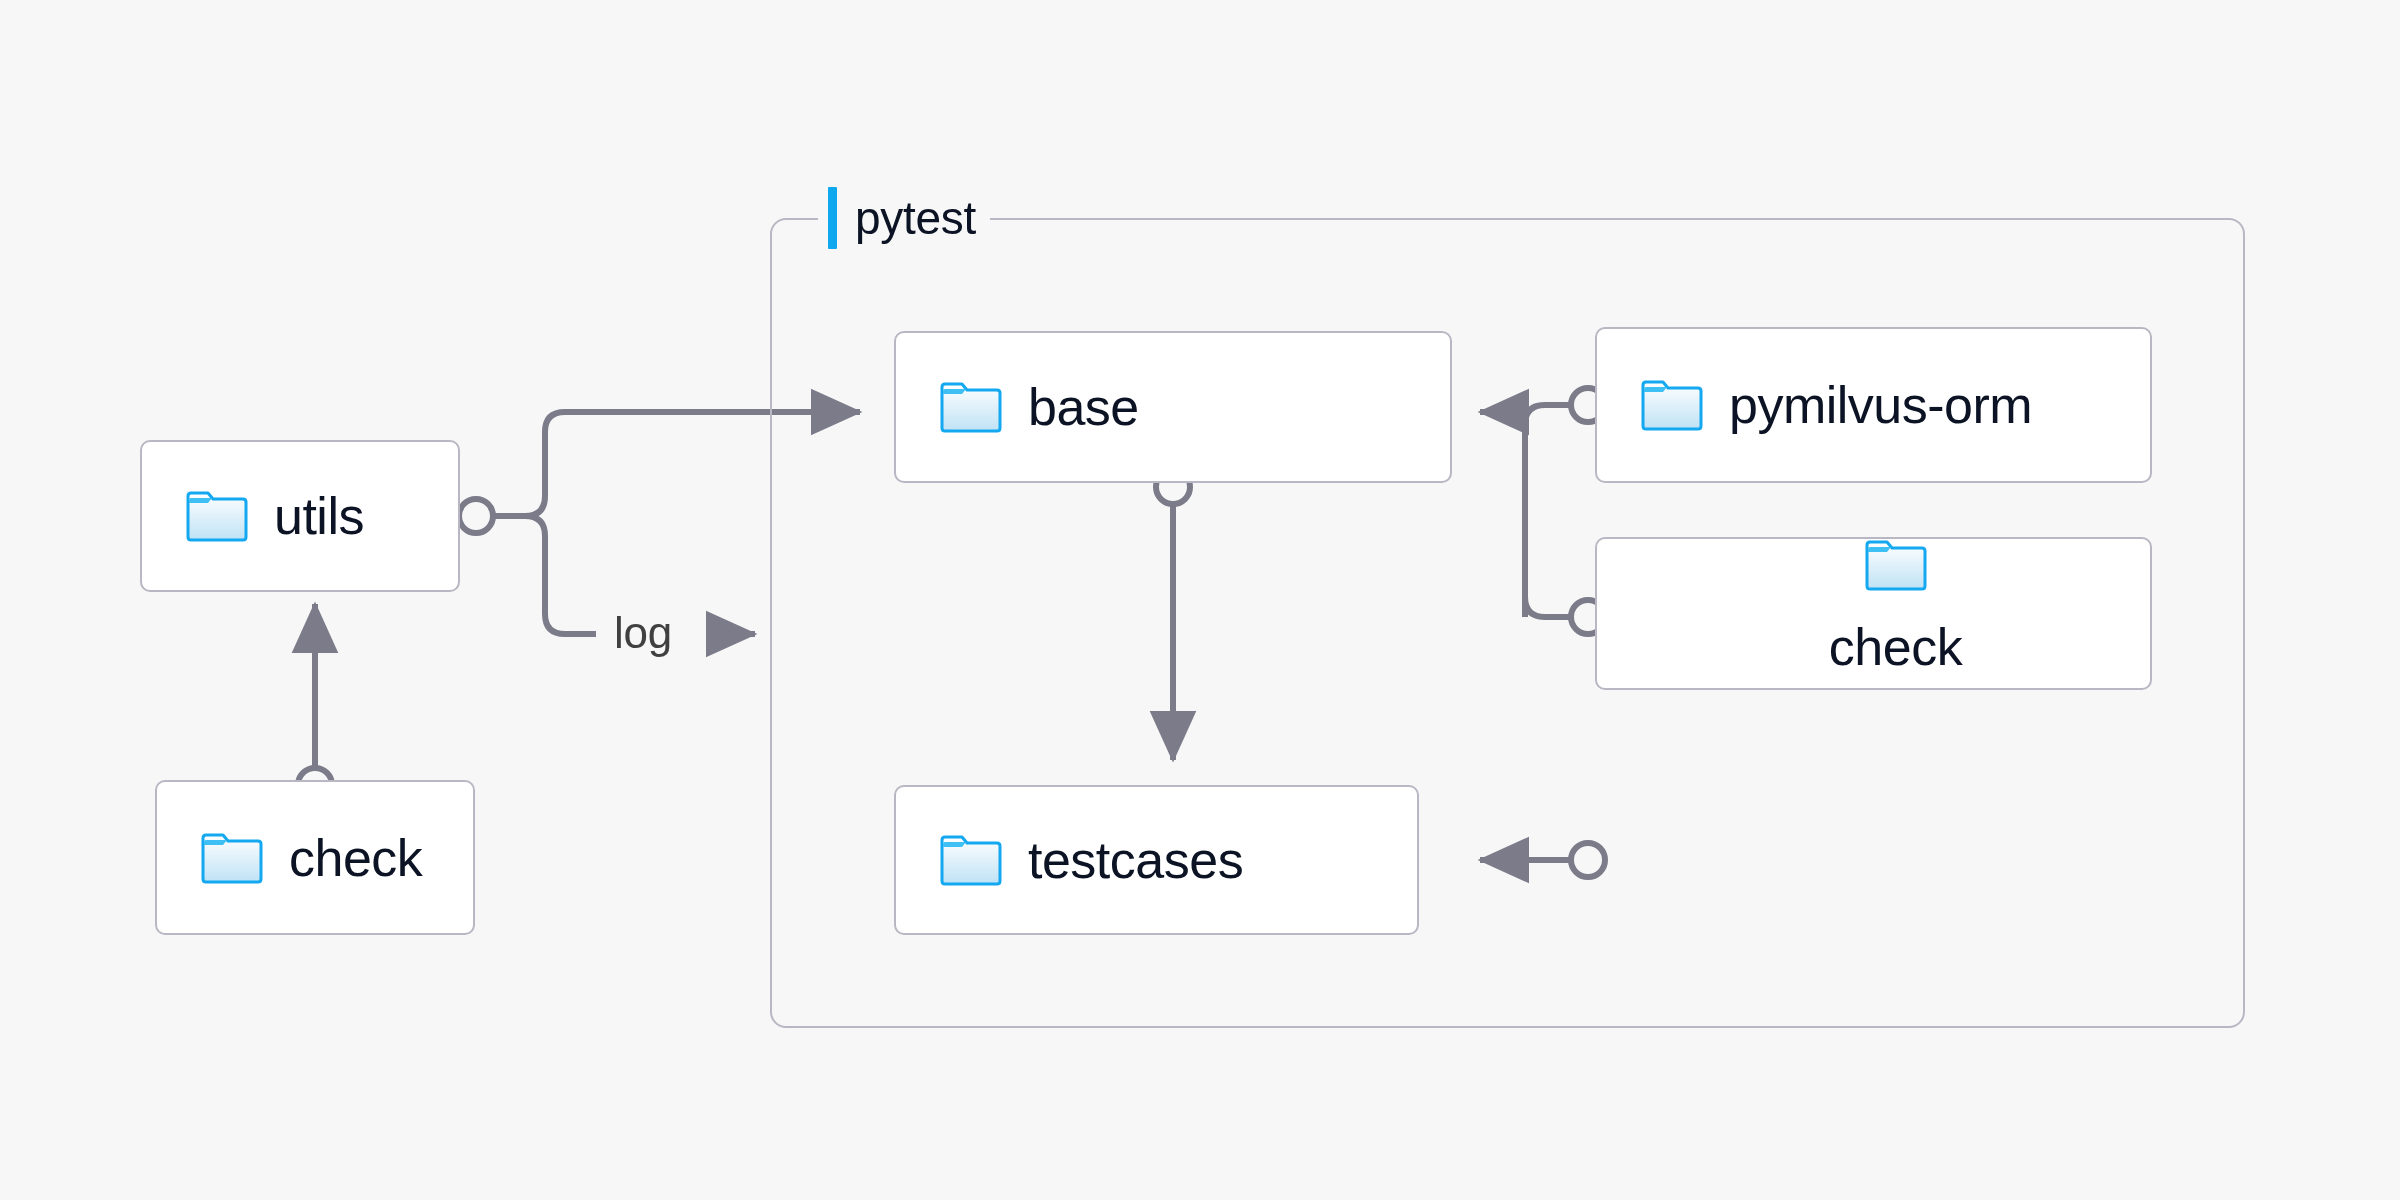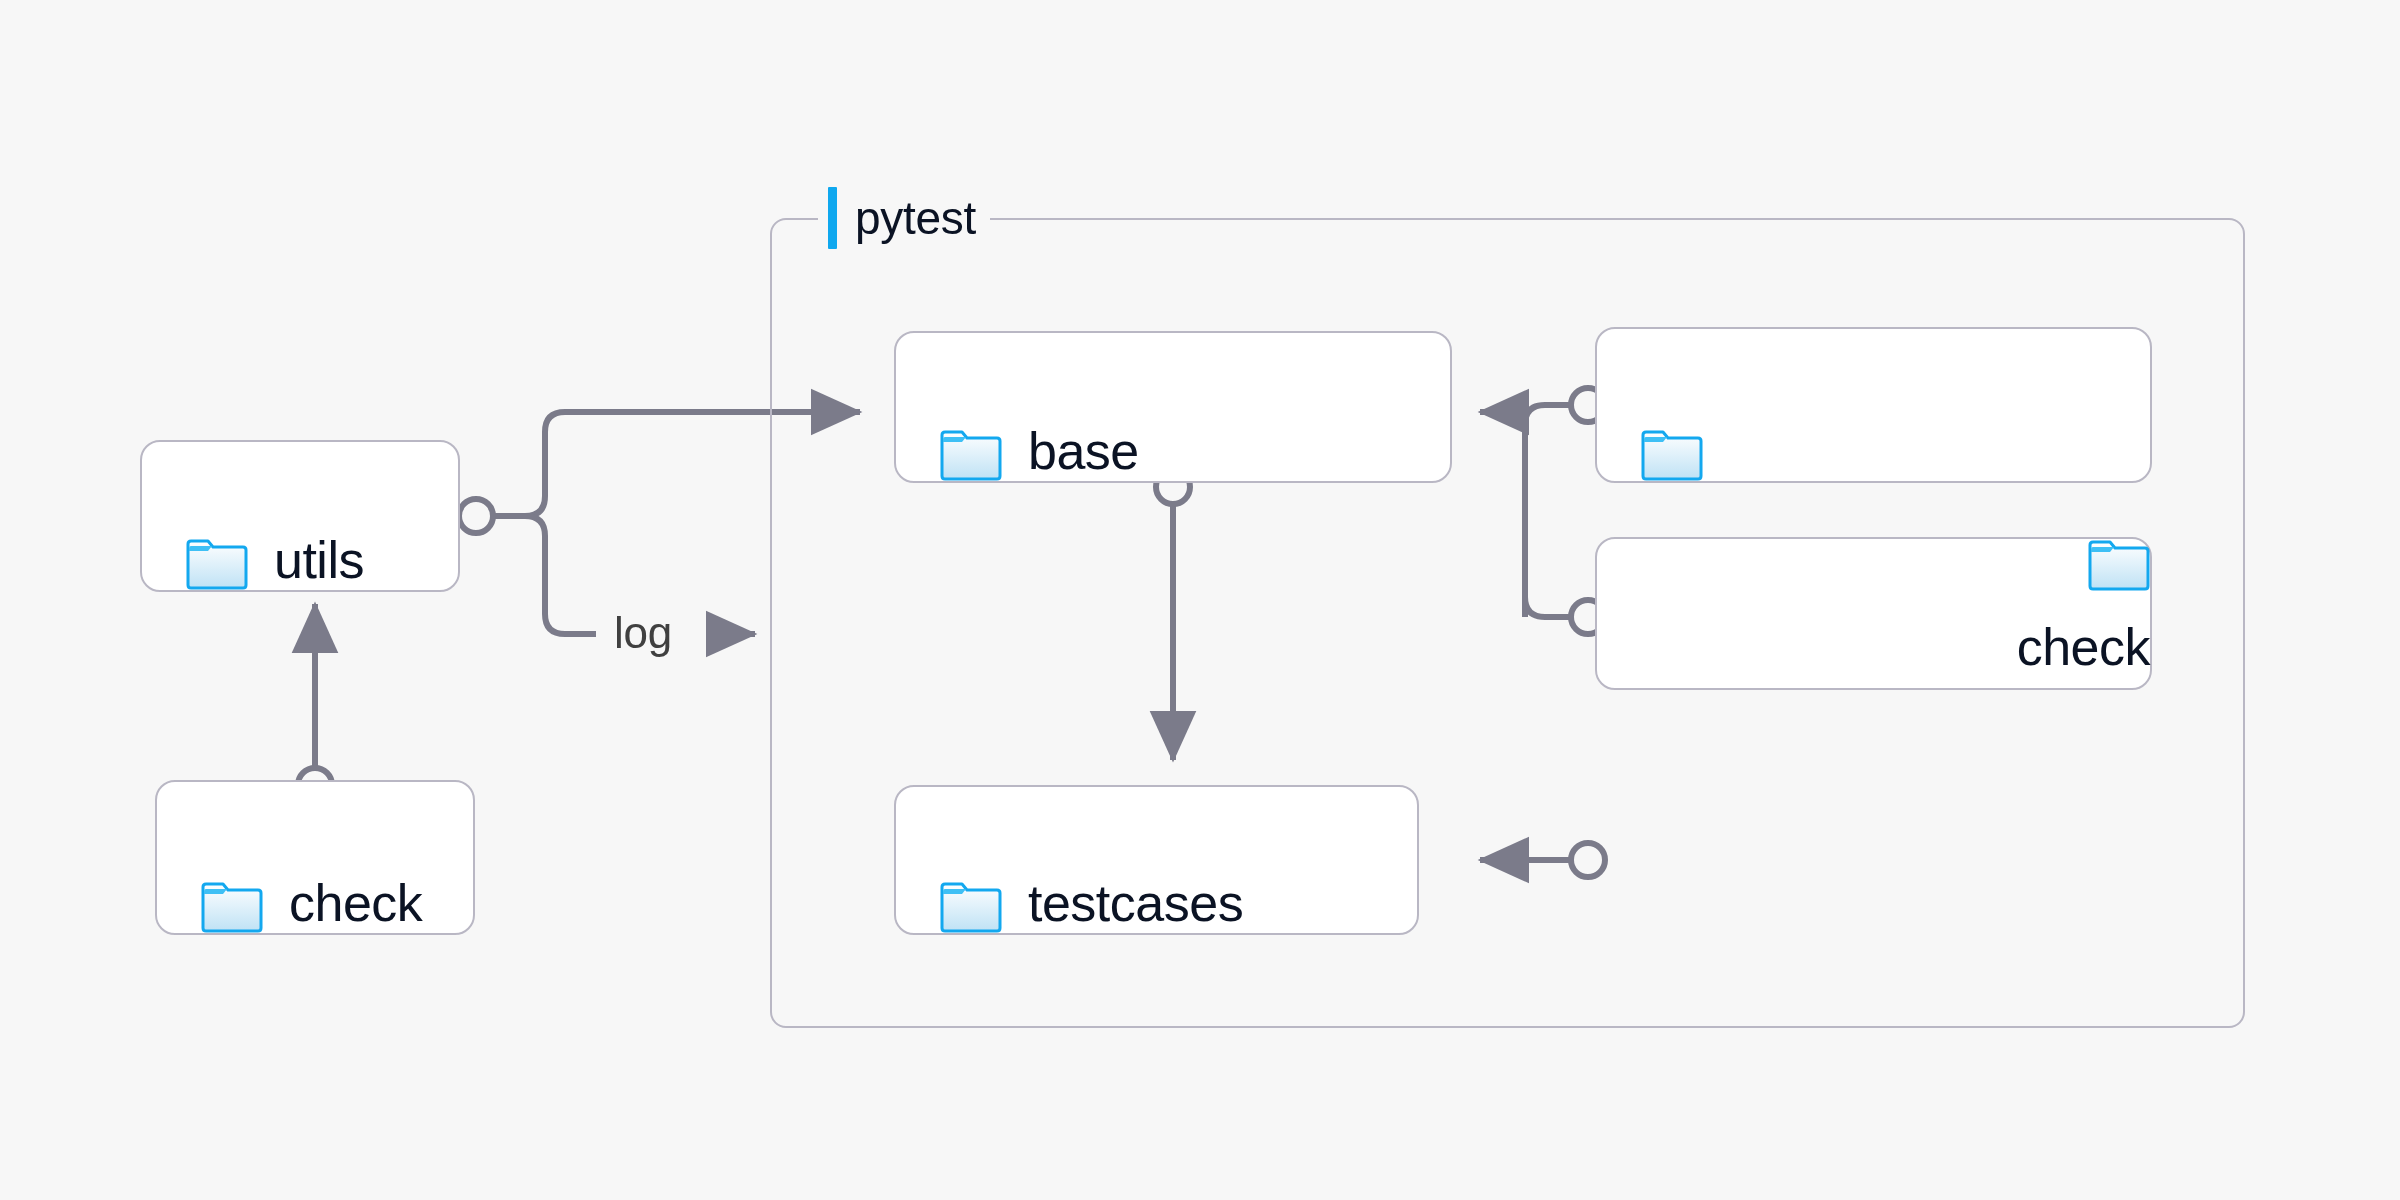--- a/index.html
+++ b/index.html
@@ -23,24 +23,24 @@
     left: 0;
     top: 0;
     width: 2400px;
     height: 1200px;
     pointer-events: none;
   }
   .node {
     position: absolute;
     background: #ffffff;
     border: 2px solid #b9b7c4;
-    border-radius: 20px;
+    border-radius: 10px;
     box-sizing: border-box;
     display: flex;
-    align-items: flex-end;
+    align-items: center;
     padding-left: 44px;
     gap: 26px;
   }
   .node-label {
     font-size: 52px;
     color: #0b1324;
     letter-spacing: -0.5px;
     white-space: nowrap;
     font-weight: 400;
   }
@@ -176,20 +176,21 @@
       <path d="M3,13 L22,13 L26,8 L5,8 Q3,8 3,11 Z" fill="#3fc0f5"></path>
     </svg>
     <span class="node-label">testcases</span>
   </div>
 
   <div class="node" style="left:1595px; top:327px; width:557px; height:156px;">
     <svg class="folder-icon" viewBox="0 0 62 52">
       <path d="M2,10 L2,6 Q2,3 5,3 L22,3 L27,9 L57,9 Q60,9 60,12 L60,47 Q60,50 57,50 L5,50 Q2,50 2,47 Z" fill="url(#folderGrad)" stroke="#13a8ef" stroke-width="3" stroke-linejoin="round"></path>
       <path d="M3,13 L22,13 L26,8 L5,8 Q3,8 3,11 Z" fill="#3fc0f5"></path>
     </svg>
+    <span class="node-label">pymilvus-orm</span>
   </div>
 
   <div class="node" style="left:1595px; top:537px; width:557px; height:153px;flex-direction:column;">
     <svg class="folder-icon" viewBox="0 0 62 52">
       <path d="M2,10 L2,6 Q2,3 5,3 L22,3 L27,9 L57,9 Q60,9 60,12 L60,47 Q60,50 57,50 L5,50 Q2,50 2,47 Z" fill="url(#folderGrad)" stroke="#13a8ef" stroke-width="3" stroke-linejoin="round"></path>
       <path d="M3,13 L22,13 L26,8 L5,8 Q3,8 3,11 Z" fill="#3fc0f5"></path>
     </svg>
     <span class="node-label">check</span>
   </div>
 

